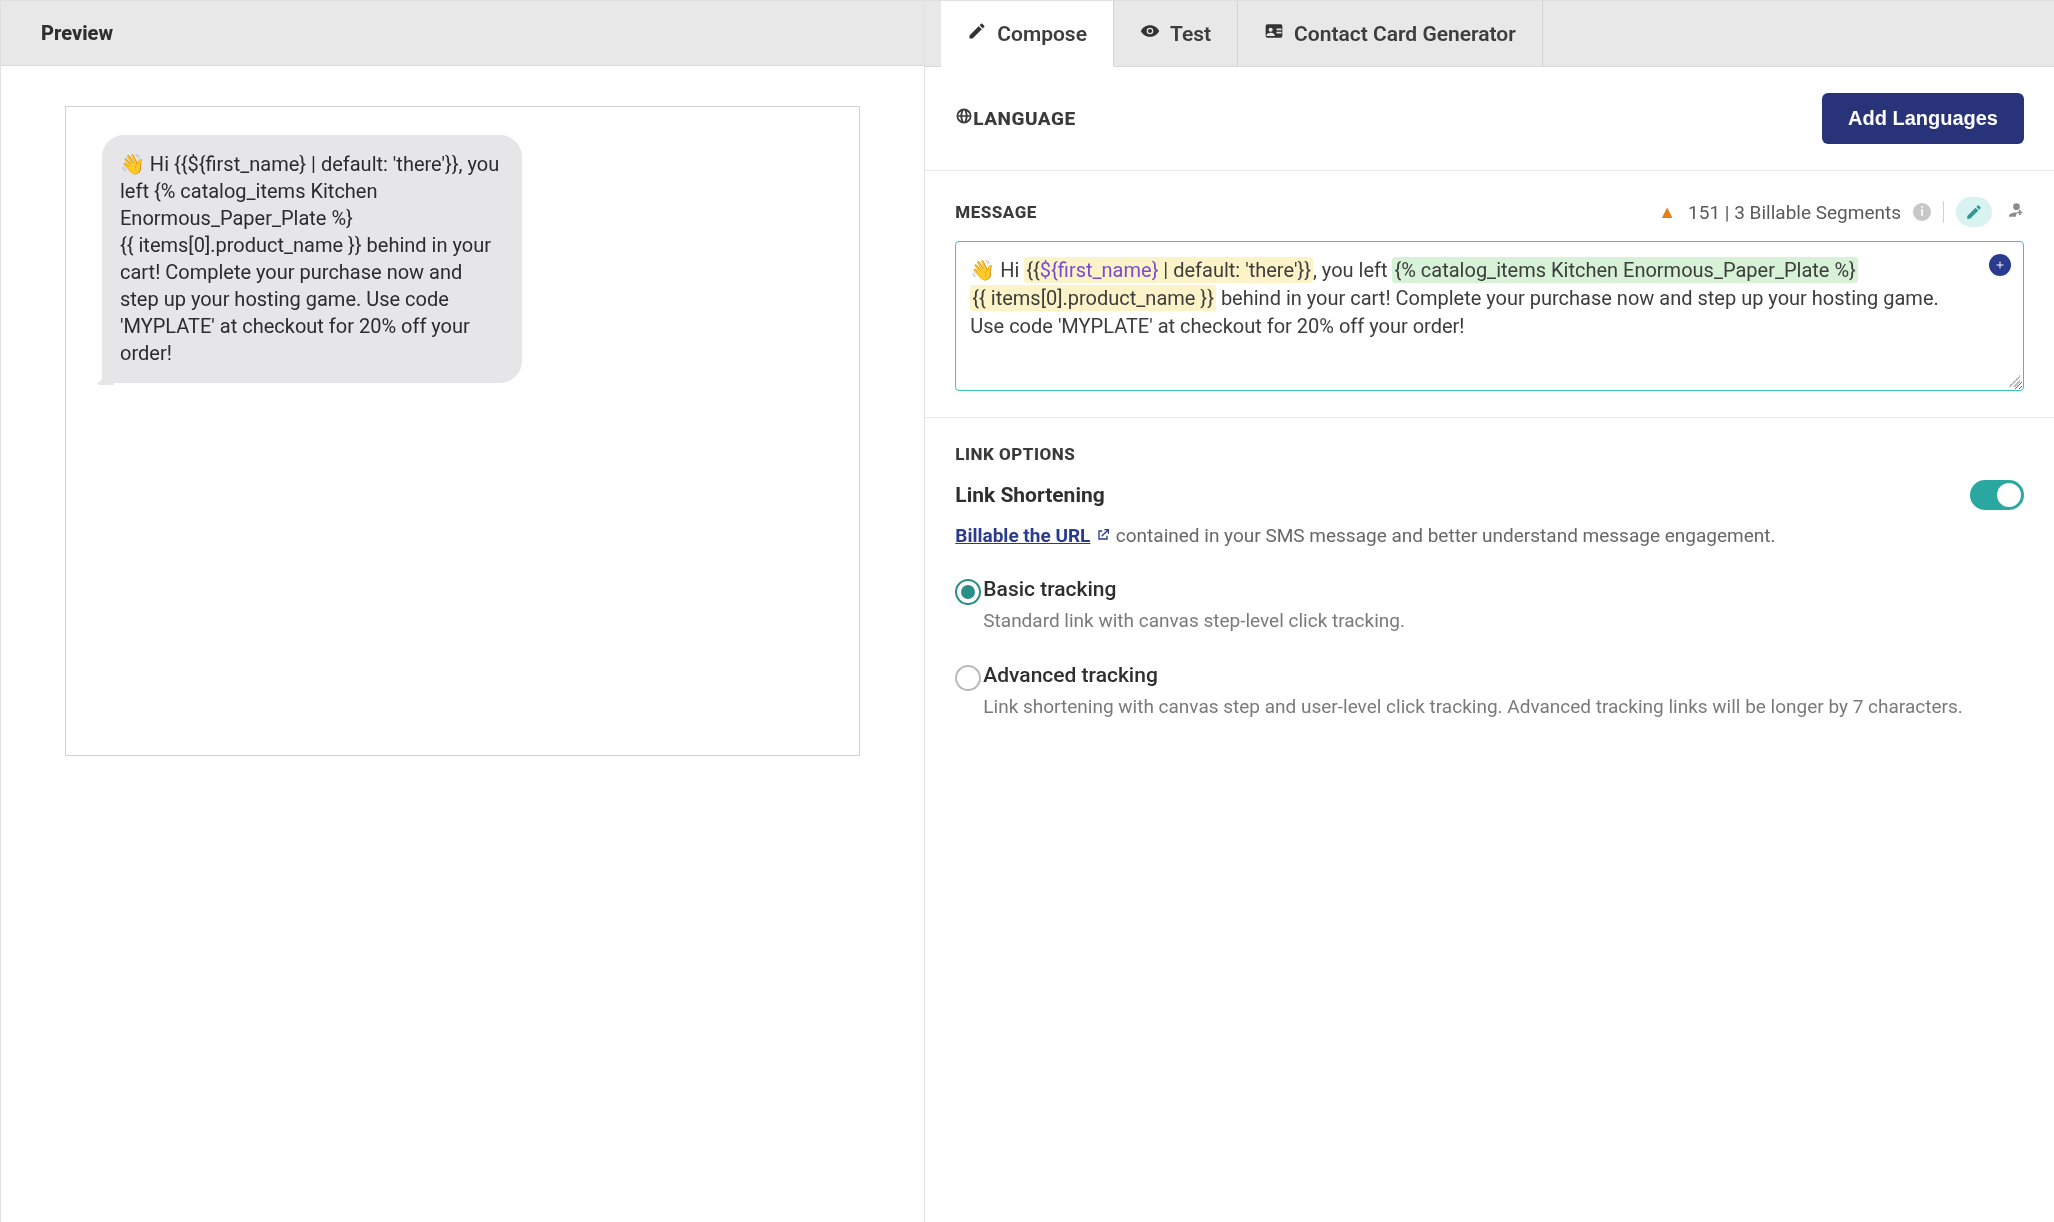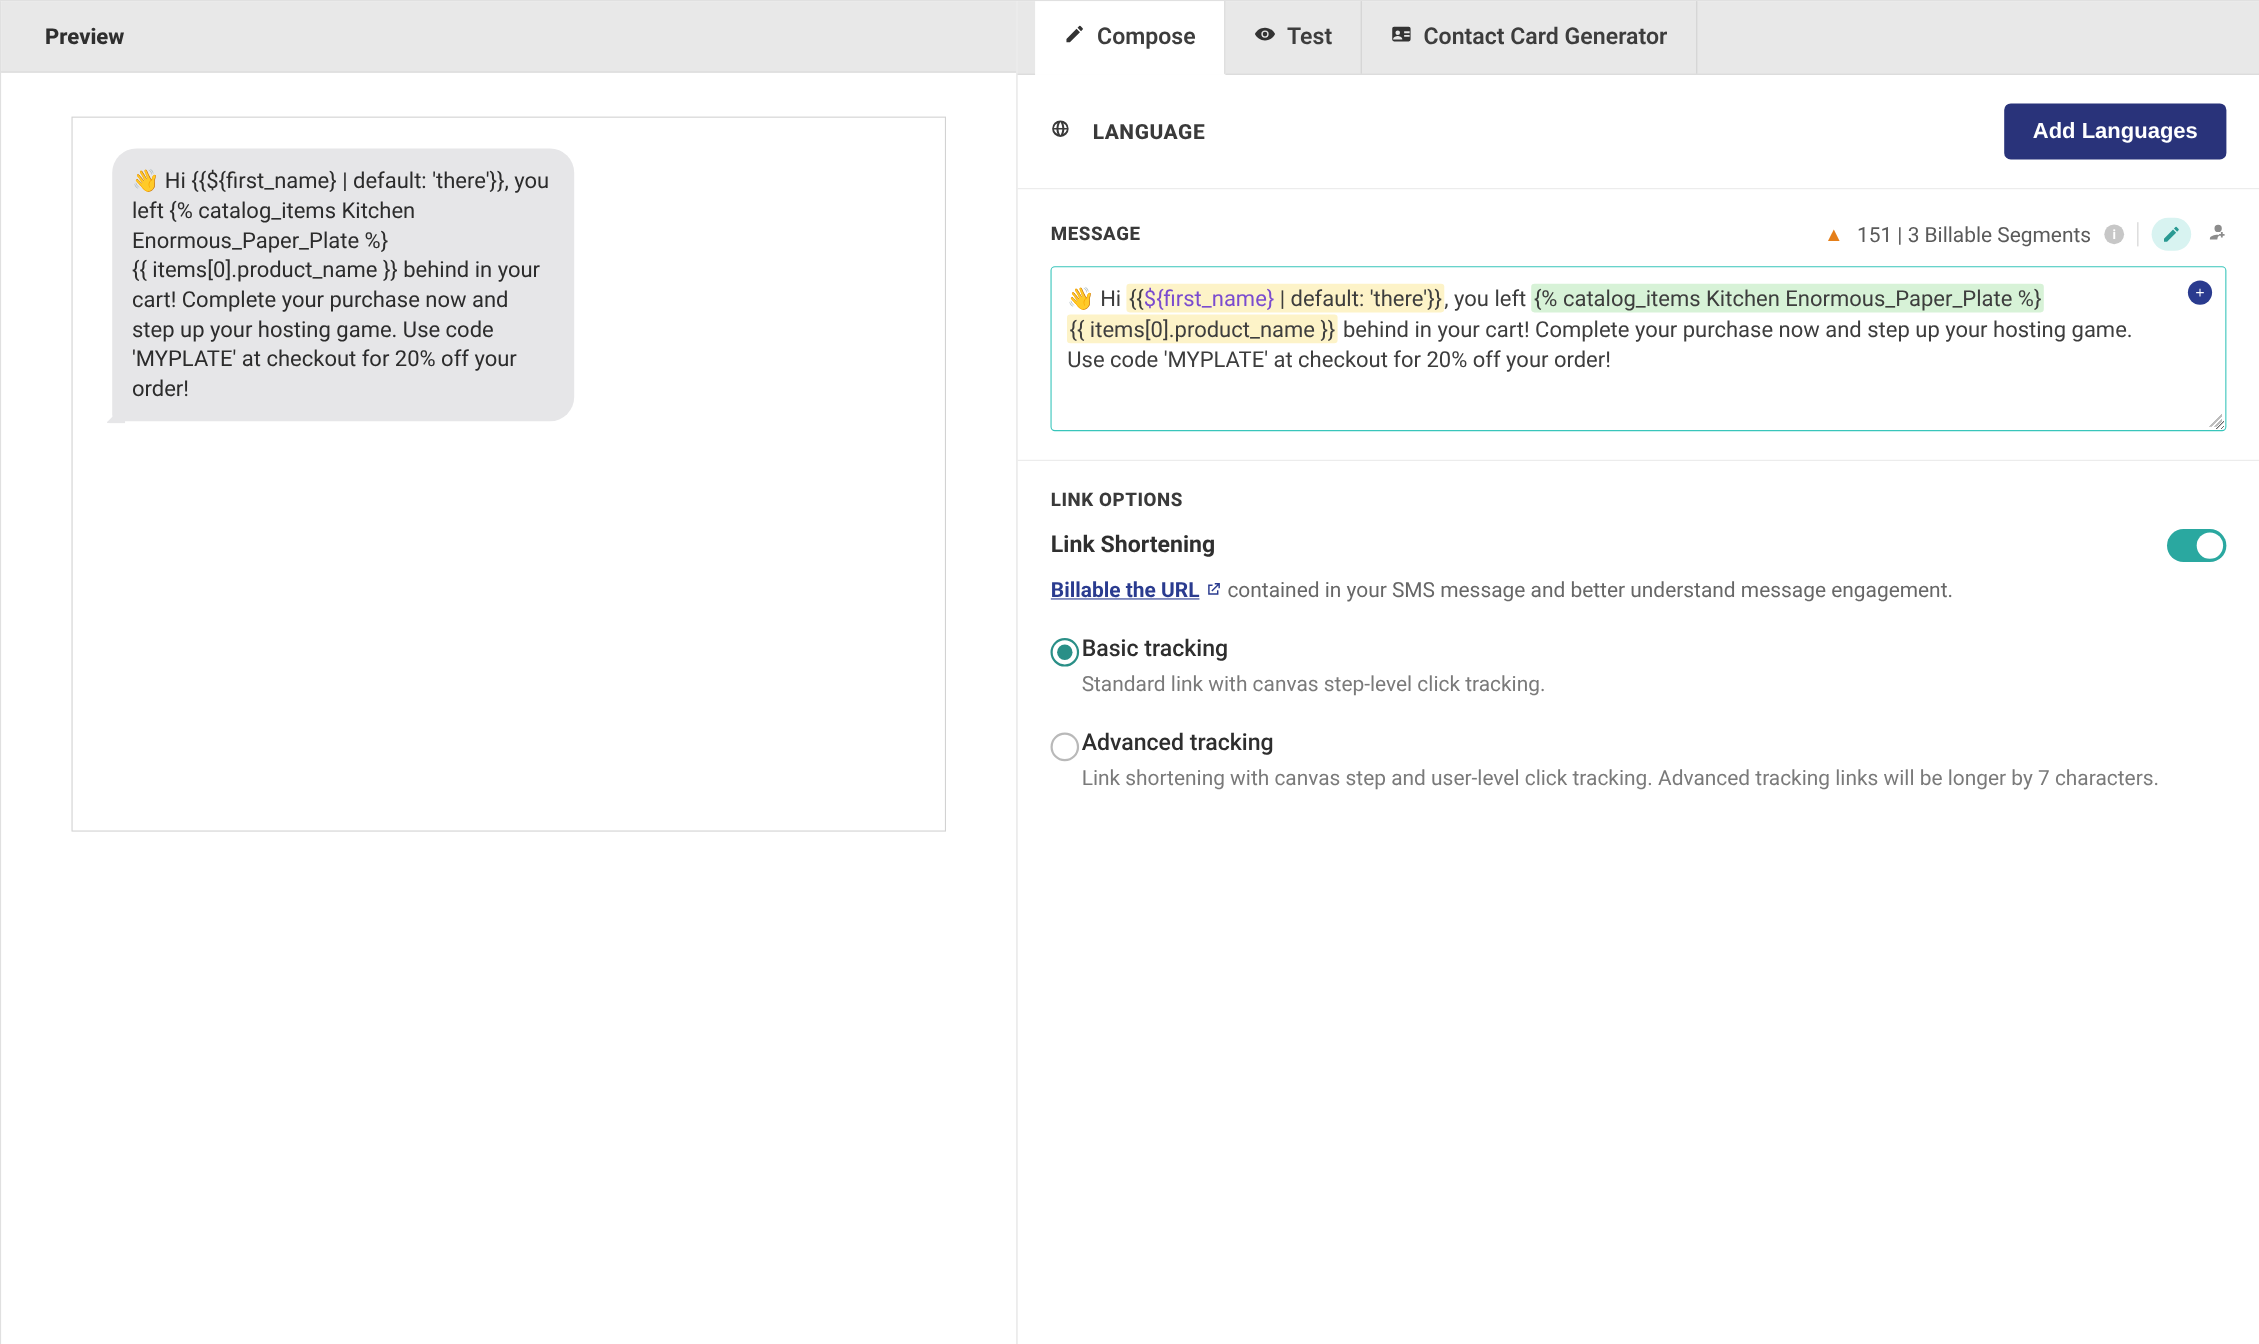--- a/index.html
+++ b/index.html
@@ -96,21 +96,21 @@
     padding: 26px 30px;
     border-bottom: 1px solid #eaeaea;
   }
   .lang-row {
     display: flex;
     align-items: center;
     justify-content: space-between;
   }
   .lang-label {
     display: flex;
-    gap: 20px;
+    gap: 0;
     font-weight: 800;
     letter-spacing: 0.5px;
     font-size: 19px;
     color: #3a3a3a;
   }
   .lang-label svg { width: 18px; height: 18px; fill: #3a3a3a; }
   .btn-primary {
     background: #29337a;
     color: #fff;
     border: none;

